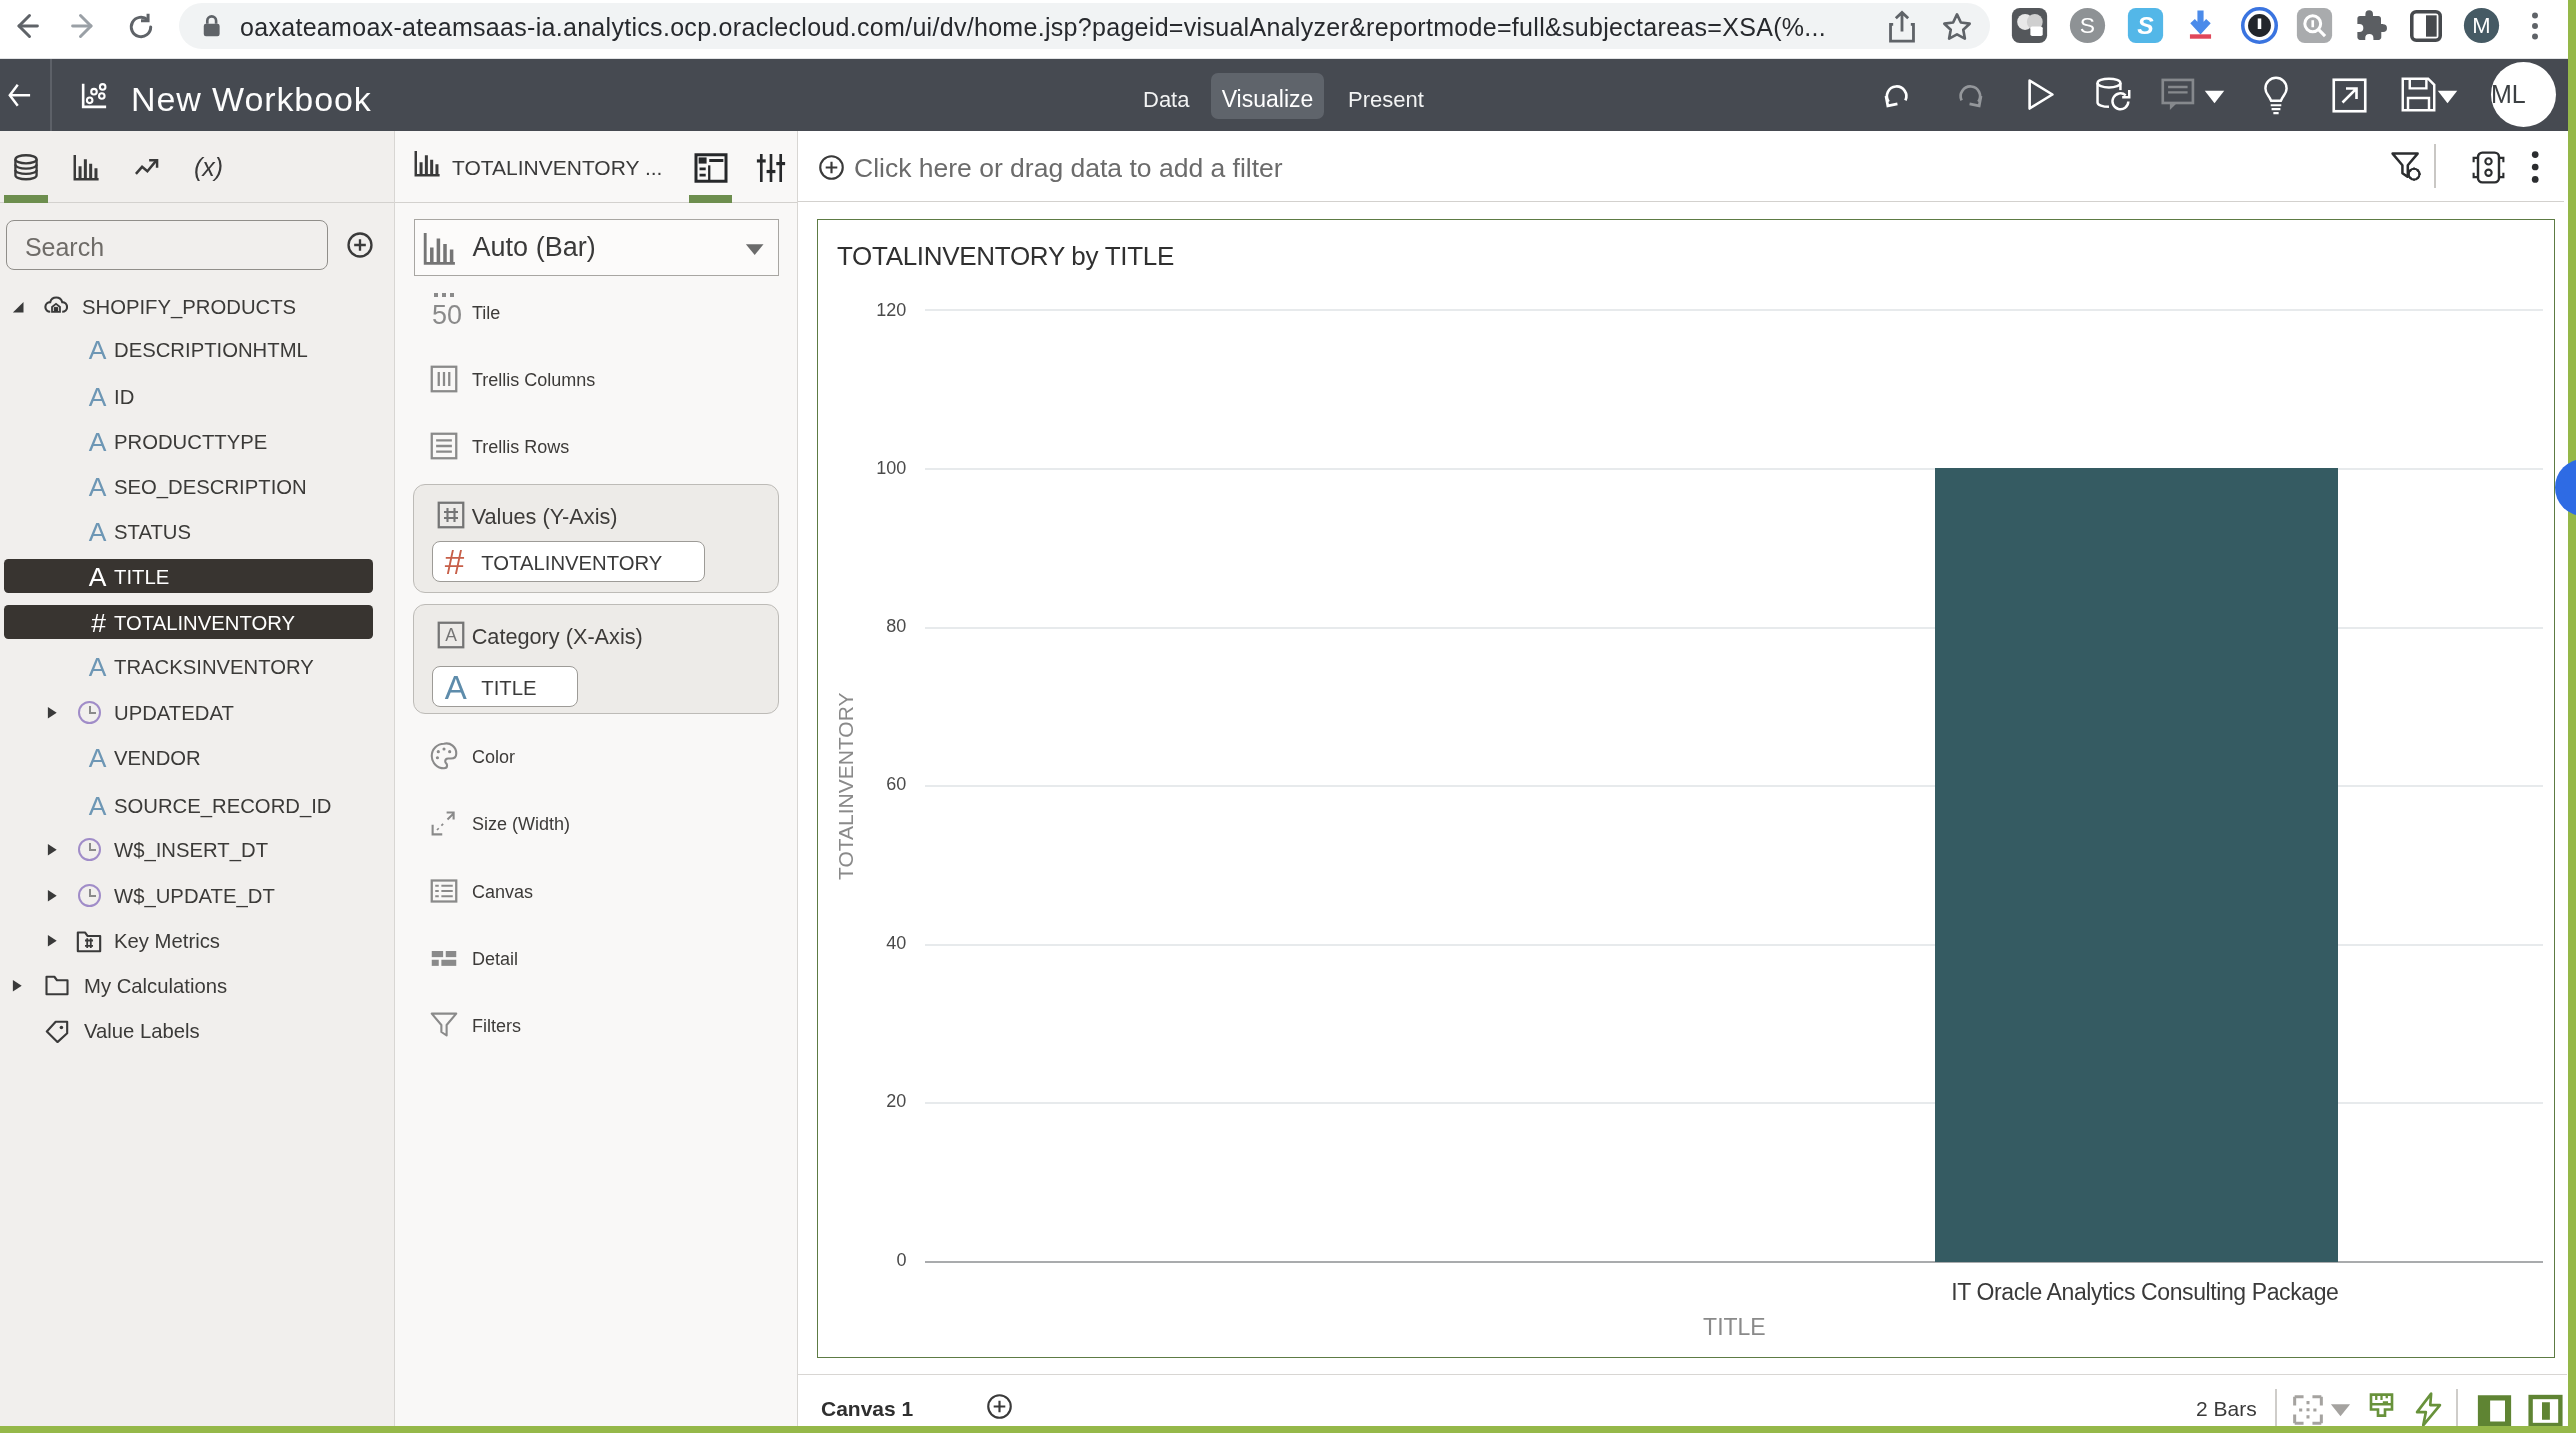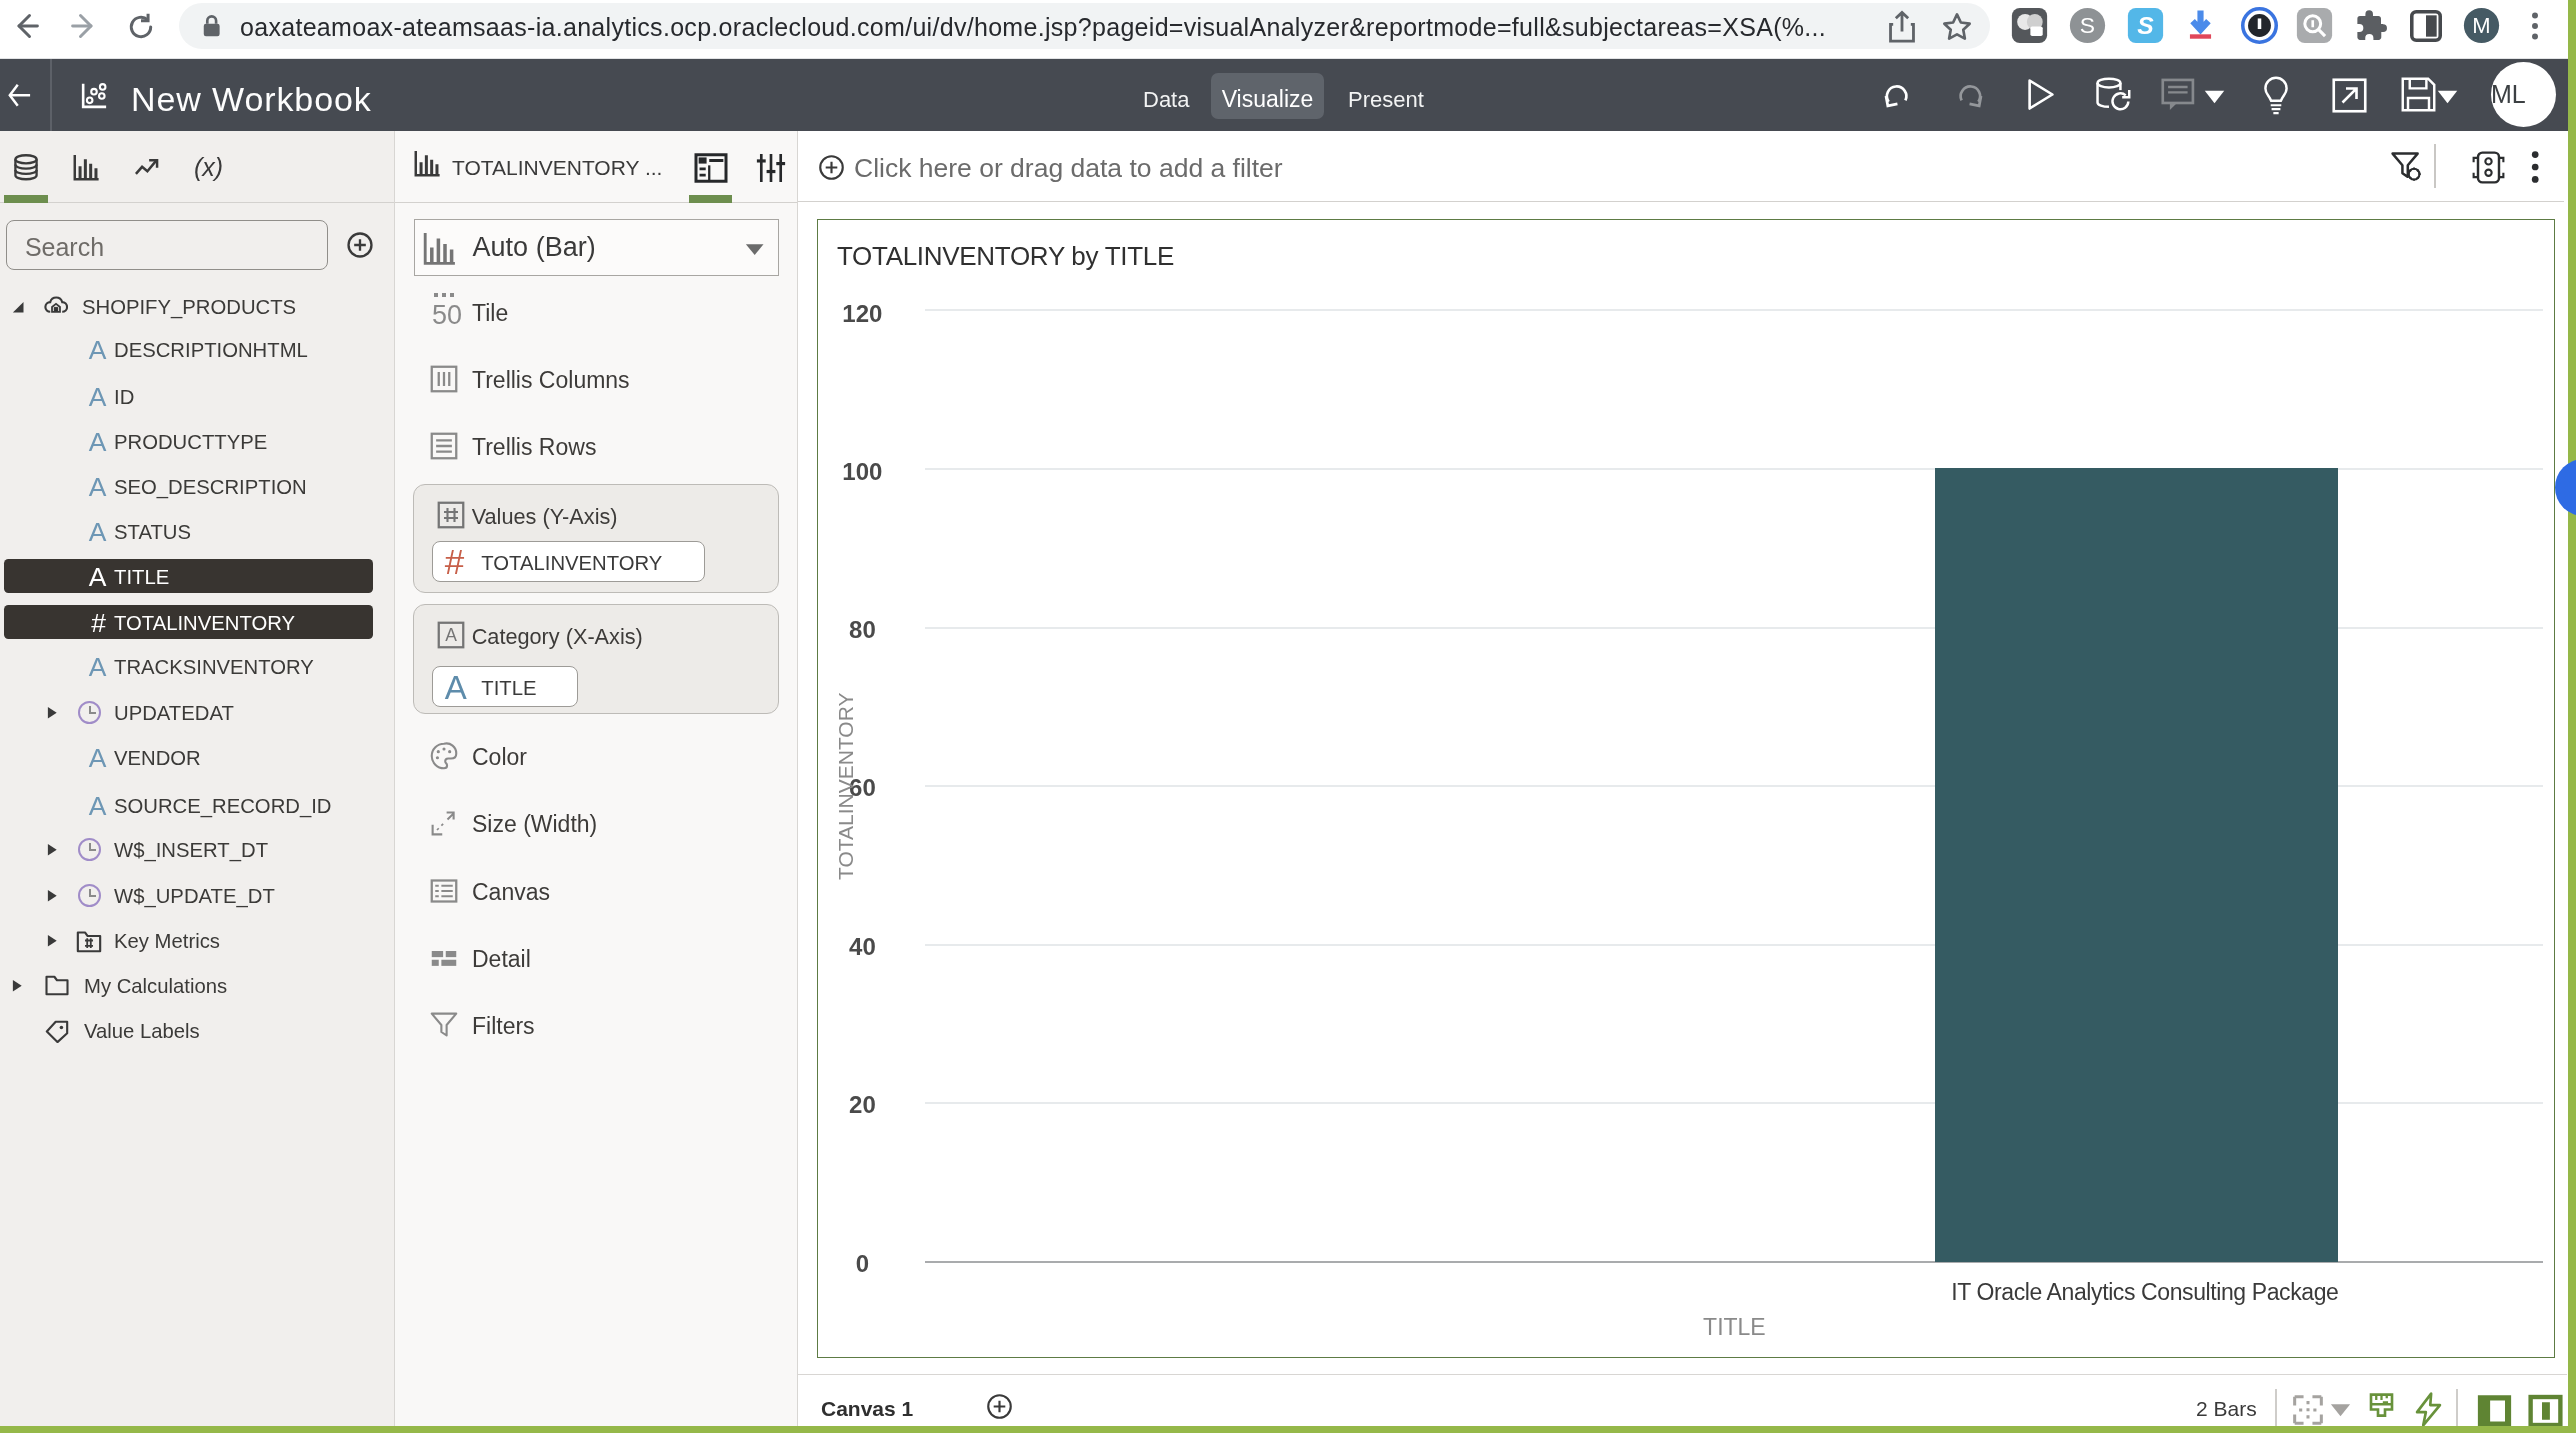--- a/index.html
+++ b/index.html
@@ -37,27 +37,27 @@
 .hicon { top:50%; transform:translateY(-50%); font-size:26.5px; color:#fff; width:25px; text-align:center; }
 .tri { }
 .clock { position:absolute; left:78px; top:10.6px; width:23px; height:23px; border:2.3px solid #a08cc8; border-radius:50%; }
 .clock:before { content:""; position:absolute; left:8.8px; top:3.5px; width:2.3px; height:7px; background:#8a8a8a; }
 .clock:after { content:""; position:absolute; left:8.8px; top:9.3px; width:7px; height:2.3px; background:#8a8a8a; }
 .trow { position:absolute; left:0; width:395px; height:45px; }
 .trow .txt { position:absolute; top:50%; transform:translateY(-50%); font-size:20.3px; color:#3b3a38; white-space:nowrap; }
 .hl { position:absolute; left:4.4px; top:5.3px; width:369px; height:34px; border-radius:4.4px; background:#383430; }
 
 .gitem { position:absolute; left:0; width:406px; height:67px; }
-.gitem .txt { position:absolute; left:77px; top:50%; transform:translateY(-50%); font-size:23px; color:#3d3b39; }
+.gitem .txt { position:absolute; left:77px; top:50%; transform:translateY(-50%); font-size:18px; color:#3d3b39; }
 .gbox { position:absolute; left:17.7px; width:366px; border:1.8px solid #bdbbb7; border-radius:12px; background:#edebe8; }
 .chip { position:absolute; left:36px; border:1.8px solid #9d9b97; border-radius:8px; background:#fff; height:41px; }
 .gico { position:absolute; left:35px; top:19.4px; width:28px; height:28px; }
 
 #card { position:absolute; left:19.4px; top:88px; width:1738px; height:1139px; border:1.8px solid #5d7b44; background:#fff; }
-.ylab { position:absolute; width:88px; text-align:center; font-size:24px; color:#4a4a4a;font-weight:bold; }
+.ylab { position:absolute; width:88px; text-align:right; font-size:18px; color:#4a4a4a; }
 .grid { position:absolute; left:107px; width:1618px; height:1.8px; background:#e7eaec; }
 #bar1 { position:absolute; left:1117px; top:248px; width:403px; height:794px; background:#355b62; }
 
 #statusbar { position:absolute; left:798px; top:1374px; width:1769px; height:52px; border-top:1.8px solid #d8d6d3; background:#fff; }
 </style>
 </head>
 <body>
 <div id="page">
   <div id="bbar">
     <svg class="abs" style="left:12.4px;top:12.4px" width="28" height="28" viewBox="0 0 32 32">

